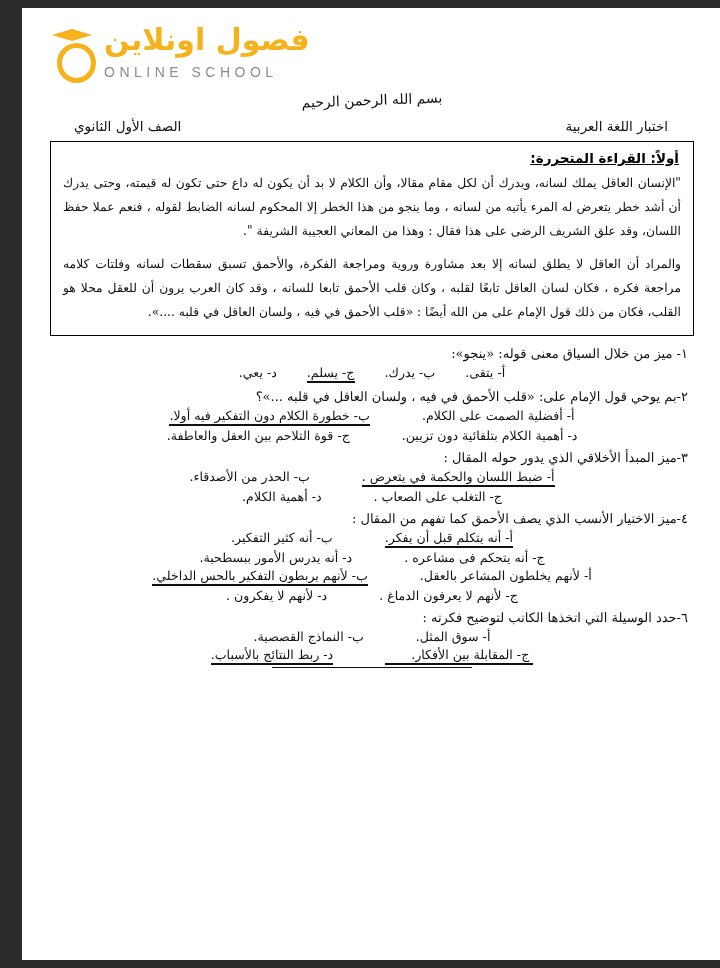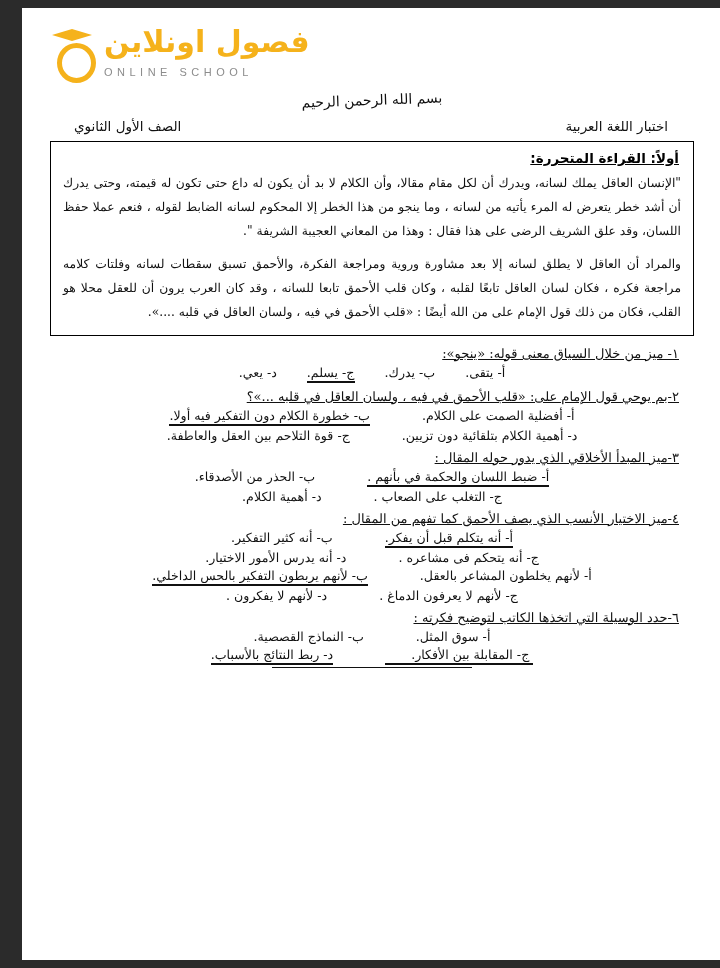--- a/index.html
+++ b/index.html
@@ -35,21 +35,21 @@
     position:absolute;top:16px;left:7px;
     width:29px;height:30px;border:5px solid #f5b21b;border-radius:50%;
     background:#fff;
   }
   .logo-text{line-height:1;text-align:left;}
   .logo-ar{
     font-size:30px;font-weight:bold;color:#f5b21b;
     letter-spacing:1px;
   }
   .logo-en{
-    font-size:11px;color:#8c8c8c;letter-spacing:4.5px;
+    font-size:14px;color:#8c8c8c;letter-spacing:4.5px;
     margin-top:10px;
     font-family:"Liberation Sans",sans-serif;
   }
   
   .basmala{
     text-align:center;
     font-size:14px;
     color:#111;
     margin:6px 0 10px 0;
     transform:rotate(-2deg);
@@ -82,23 +82,22 @@
     margin:0 0 9px 0;
     font-family:"DejaVu Serif",serif;
   }
   .para:last-child{margin-bottom:0;}
   
   .questions{padding:0 6px 0 6px;}
   .q{margin-bottom:2px;}
   .q-text{
     font-size:13px;color:#111;
     text-align:right;
-    margin:6px 9px 4px 0;
-    font-family:"DejaVu Serif",serif;
-    text-decoration:underline;
+    margin:6px 0 4px 0;
+    font-family:"DejaVu Serif",serif;
   }
   .opt-row{
     display:flex;flex-direction:row;
     justify-content:center;
     align-items:flex-start;
     gap:30px;
     font-size:12.6px;
     color:#111;
     margin:2px 0 2px 0;
     font-family:"DejaVu Serif",serif;
@@ -168,38 +167,38 @@
       </div>
       <div class="opt-row two">
         <span class="opt">د- أهمية الكلام بتلقائية دون تزيين.</span>
         <span class="opt">ج- قوة التلاحم بين العقل والعاطفة.</span>
       </div>
     </div>
 
     <div class="q">
       <div class="q-text">٣-ميز المبدأ الأخلاقي الذي يدور حوله المقال :</div>
       <div class="opt-row two">
-        <span class="opt ul">أ- ضبط اللسان والحكمة في بأنهم .</span>
+        <span class="opt ul">أ- ضبط اللسان والحكمة في يتعرض .</span>
         <span class="opt">ب- الحذر من الأصدقاء.</span>
       </div>
       <div class="opt-row two">
         <span class="opt">ج- التغلب على الصعاب .</span>
         <span class="opt">د- أهمية الكلام.</span>
       </div>
     </div>
 
     <div class="q">
       <div class="q-text">٤-ميز الاختيار الأنسب الذي يصف الأحمق كما تفهم من المقال :</div>
       <div class="opt-row two">
         <span class="opt ul">أ- أنه يتكلم قبل أن يفكر.</span>
         <span class="opt">ب- أنه كثير التفكير.</span>
       </div>
       <div class="opt-row two">
         <span class="opt">ج- أنه يتحكم فى مشاعره .</span>
-        <span class="opt">د- أنه يدرس الأمور الاختيار.</span>
+        <span class="opt">د- أنه يدرس الأمور ببسطحية.</span>
       </div>
     </div>
 
     <div class="q">
       <div class="opt-row two">
         <span class="opt">أ- لأنهم يخلطون المشاعر بالعقل.</span>
         <span class="opt ul">ب- لأنهم يربطون التفكير بالحس الداخلي.</span>
       </div>
       <div class="opt-row two">
         <span class="opt">ج- لأنهم لا يعرفون الدماغ .</span>

